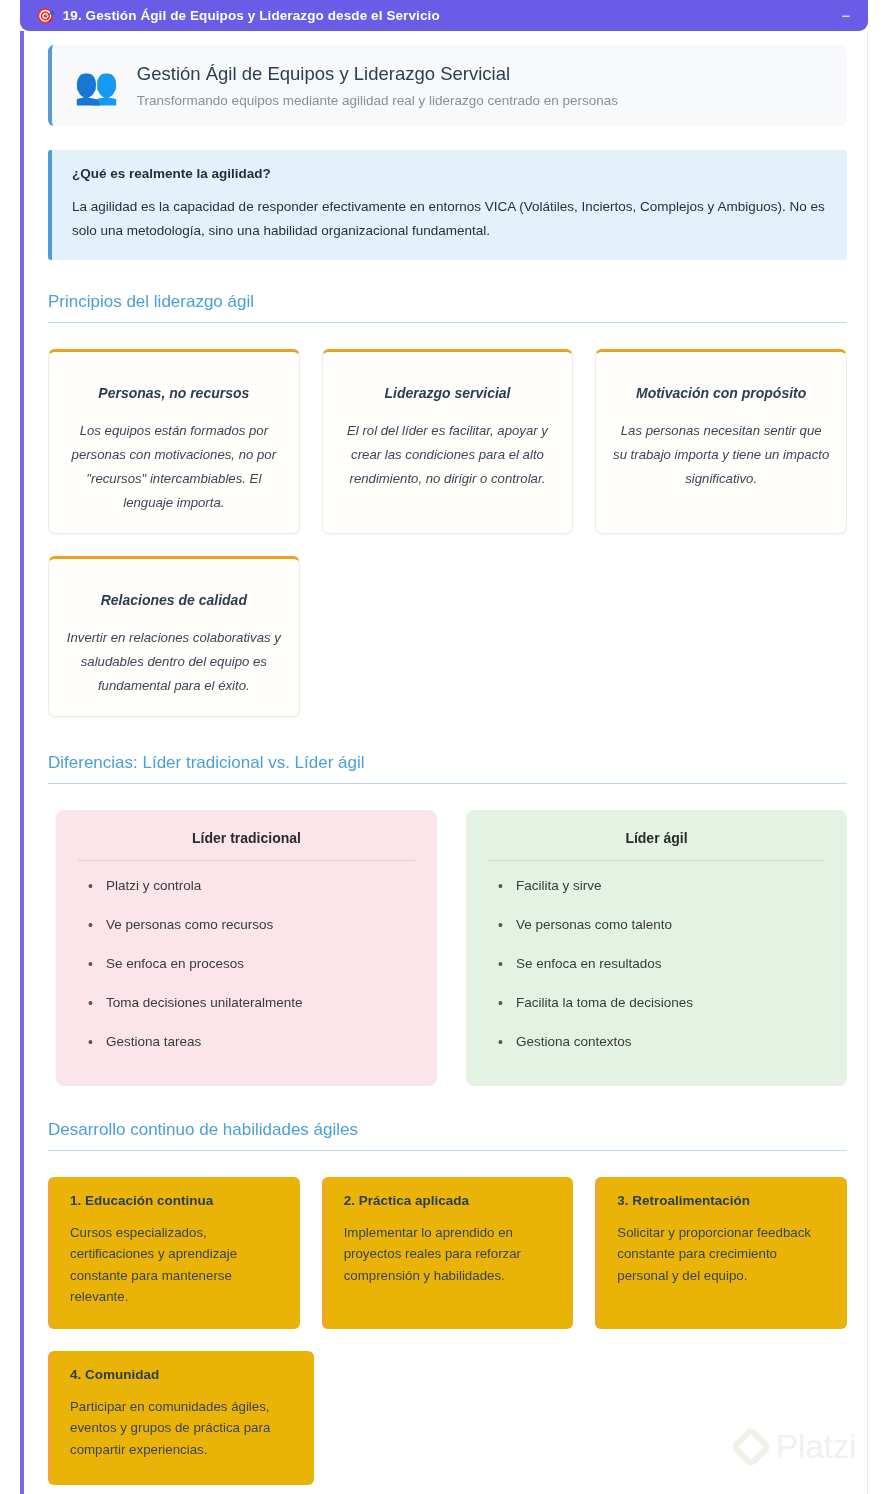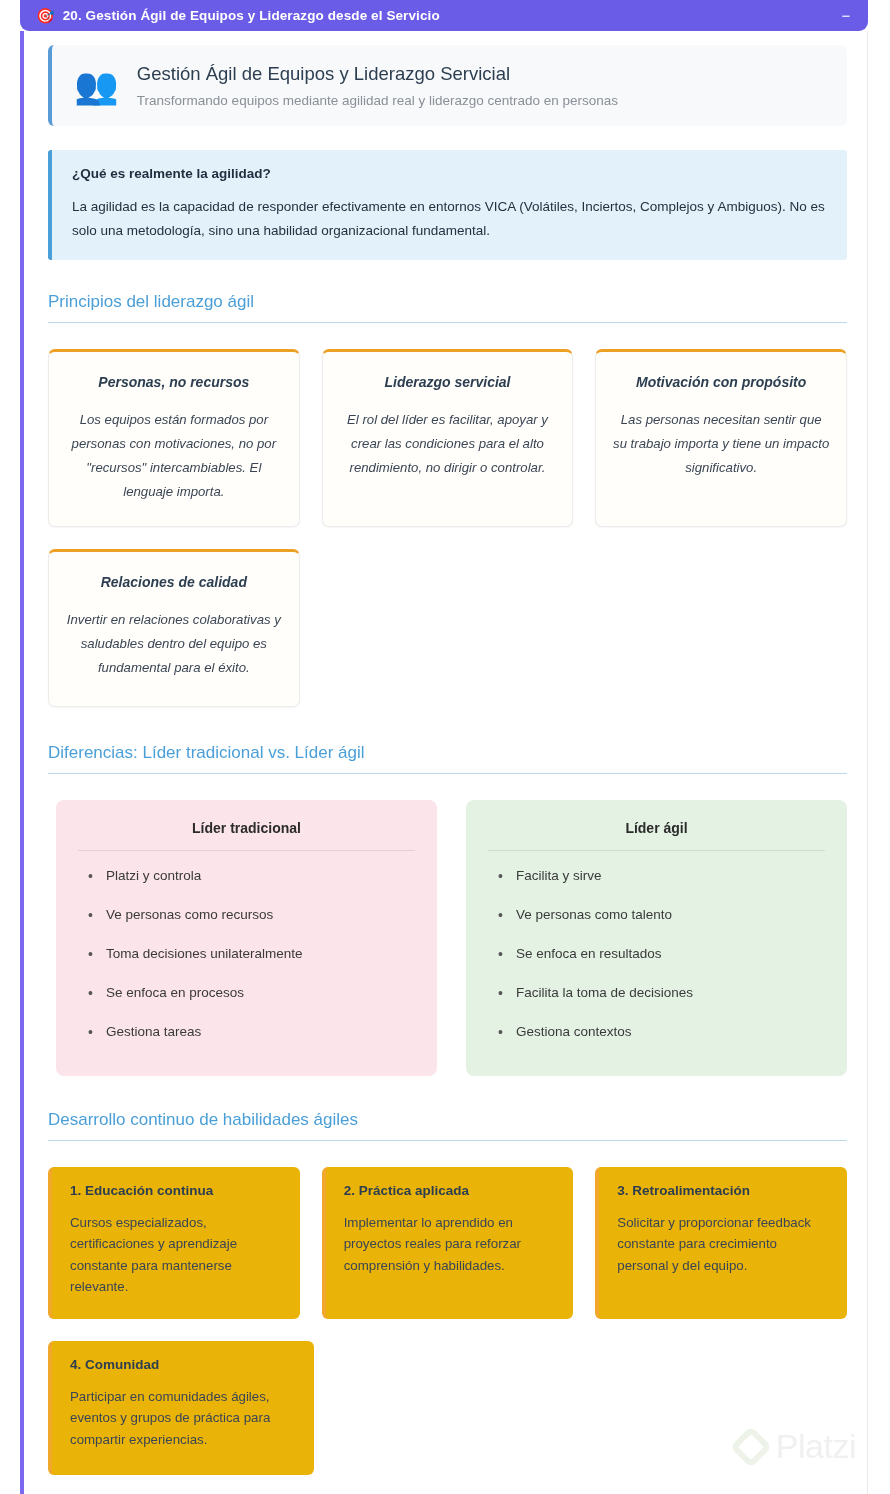--- a/index.html
+++ b/index.html
@@ -104,21 +104,21 @@
     display: grid;
     grid-template-columns: repeat(3, 1fr);
     gap: 22px;
     margin-bottom: 22px;
   }
   .principle-card {
     background: #fffefb;
     border: 1px solid #ececec;
     border-top: 3px solid #eda124;
     border-radius: 7px;
-    padding: 22px 16px 18px 16px;
+    padding: 33px 16px 18px 16px;
     text-align: center;
     min-height: 178px;
     box-shadow: 0 1px 2px rgba(0,0,0,0.045);
   }
   .principle-title {
     font-size: 14px; font-weight: bold; font-style: italic;
     color: #2c3e50; margin-bottom: 18px;
   }
   .principle-desc {
     font-size: 13.2px; font-style: italic; color: #3b4654;
@@ -200,21 +200,21 @@
   }
 </style>
 </head>
 <body>
 
 <div class="page">
 
   <div class="titlebar">
     <div class="titlebar-left">
       <span class="target-icon">🎯</span>
-      <span class="titlebar-title">20. Gestión Ágil de Equipos y Liderazgo desde el Servicio</span>
+      <span class="titlebar-title">19. Gestión Ágil de Equipos y Liderazgo desde el Servicio</span>
     </div>
     <span class="minimize-btn">−</span>
   </div>
 
   <div class="frame">
 
     <div class="hero">
       <span class="hero-icon">👥</span>
       <div class="hero-text">
         <div class="hero-title">Gestión Ágil de Equipos y Liderazgo Servicial</div>
@@ -254,22 +254,22 @@
     </div>
 
     <h2 class="section-heading">Diferencias: Líder tradicional vs. Líder ágil</h2>
 
     <div class="grid2">
       <div class="cmp-card traditional">
         <div class="cmp-title">Líder tradicional</div>
         <ul class="cmp-list">
           <li>Platzi y controla</li>
           <li>Ve personas como recursos</li>
+          <li>Se enfoca en procesos</li>
           <li>Toma decisiones unilateralmente</li>
-          <li>Se enfoca en procesos</li>
           <li>Gestiona tareas</li>
         </ul>
       </div>
       <div class="cmp-card agile">
         <div class="cmp-title">Líder ágil</div>
         <ul class="cmp-list">
           <li>Facilita y sirve</li>
           <li>Ve personas como talento</li>
           <li>Se enfoca en resultados</li>
           <li>Facilita la toma de decisiones</li>

